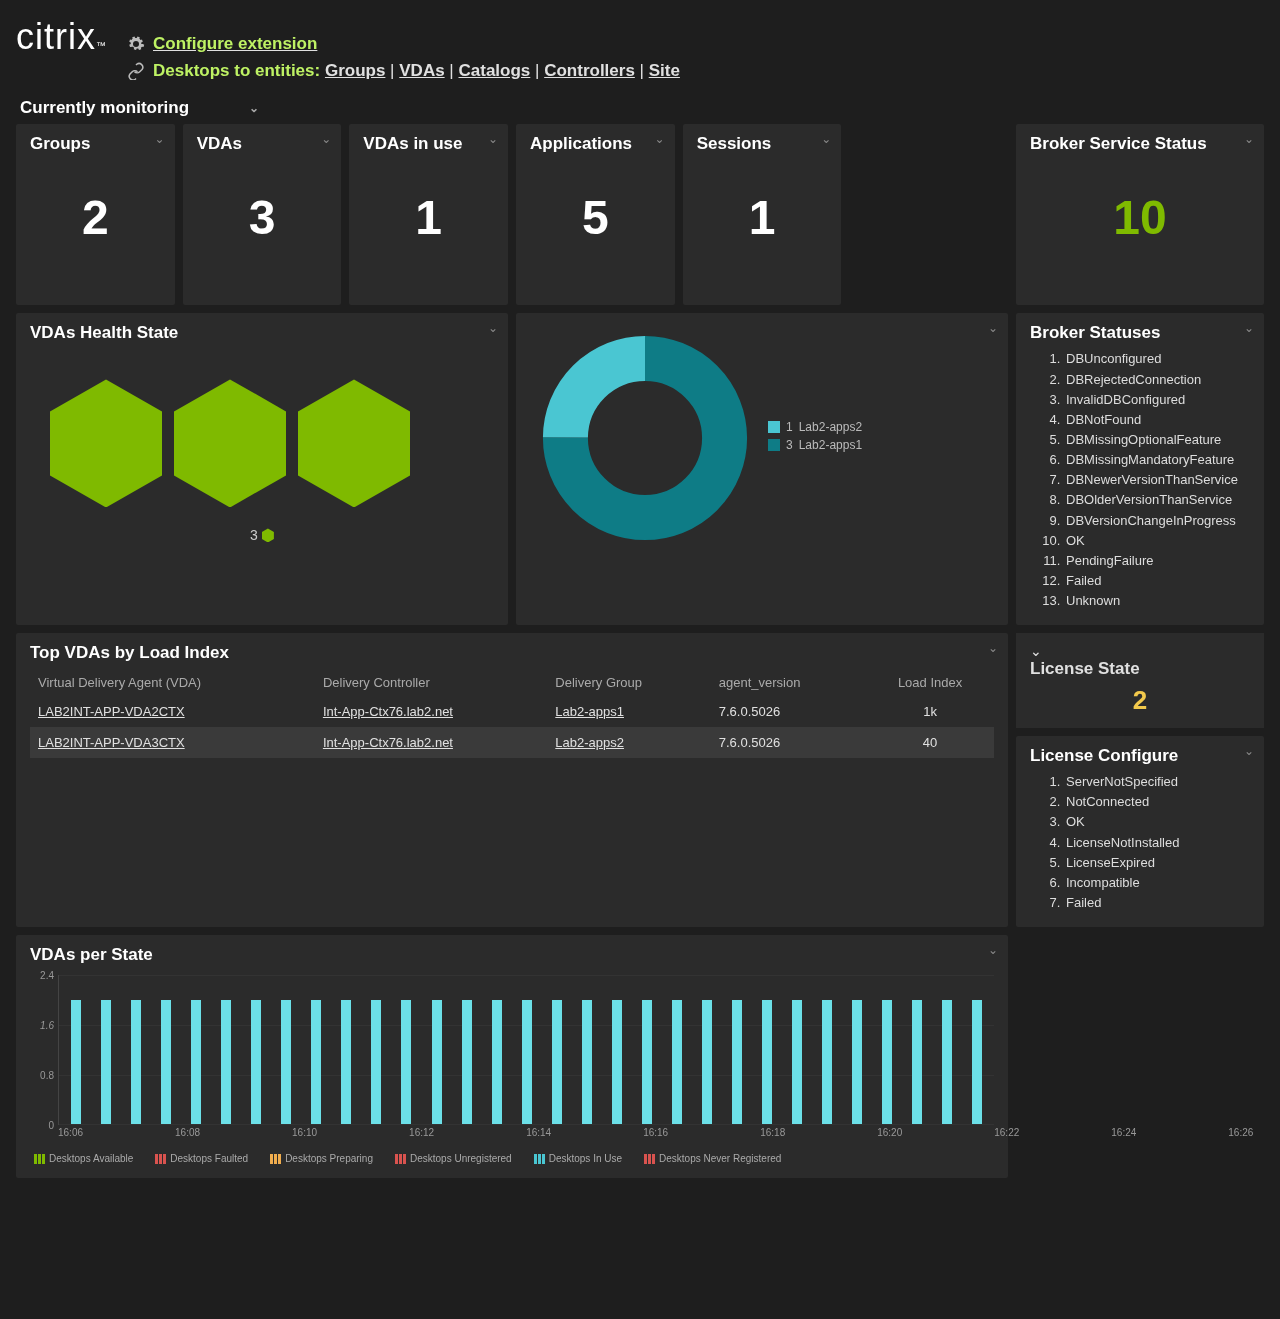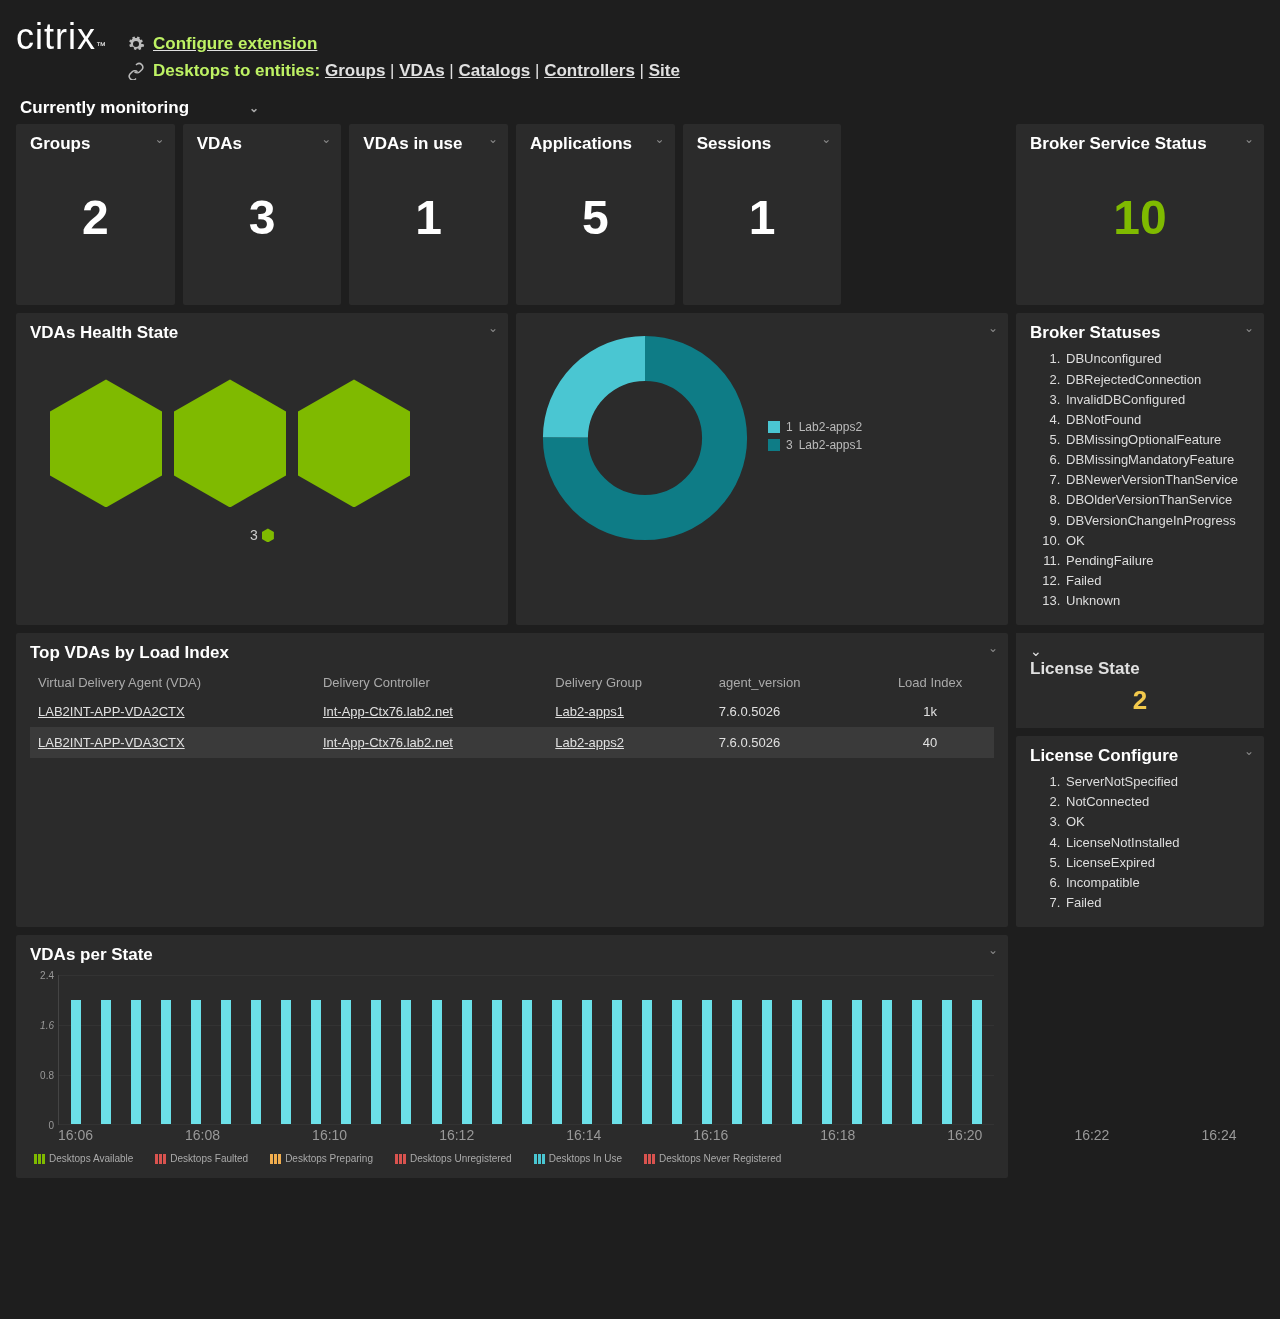--- a/index.html
+++ b/index.html
@@ -67,21 +67,21 @@
   .license-state { grid-column: 7 / 8; background:#2b2b2b; position:relative; padding:10px 14px;}
   .license-state h3 { font-size:17px; font-weight:600;}
   .license-state .val { color:#f2c94c; font-size:26px; font-weight:600; text-align:center; padding:6px 0 2px 0;}
   .barchart { position:relative; height:170px; margin-top:10px; padding-left:28px; padding-right:10px;}
   .yaxis { position:absolute; left:0; top:0; bottom:20px; width:26px; font-size:10px; color:#999;}
   .ytick { position:absolute; right:2px; transform:translateY(-50%);}
   .plot { position:absolute; left:28px; right:0; top:0; bottom:20px; border-left:1px solid #444; border-bottom:1px solid #444;}
   .grid-h { position:absolute; left:0; right:0; border-top:1px solid #333;}
   .bars { position:absolute; left:0; right:0; bottom:0; top:0; display:flex; align-items:flex-end; gap:2.2%; padding:0 1.3%;}
   .bar { flex:1; background:#6ce0e8; }
-  .xaxis { position:absolute; left:28px; right:0; bottom:0; height:18px; display:flex; font-size:14px; color:#999;gap:46px;}
+  .xaxis { position:absolute; left:28px; right:0; bottom:0; height:18px; display:flex; font-size:10px; color:#999;gap:46px;}
   .xtick { flex:1; text-align:center; }
   .legend-row { display:flex; gap:22px; padding:8px 4px 0 4px; font-size:10px; color:#aaa; flex-wrap:wrap;align-items:center;}
   .legend-row div { display:flex; align-items:center; gap:4px;}
   .lbars { display:inline-flex; gap:1px;}
   .lbars span{width:3px;height:10px;display:inline-block;}
 </style>
 </head>
 <body>
 
 <div class="hdr">

